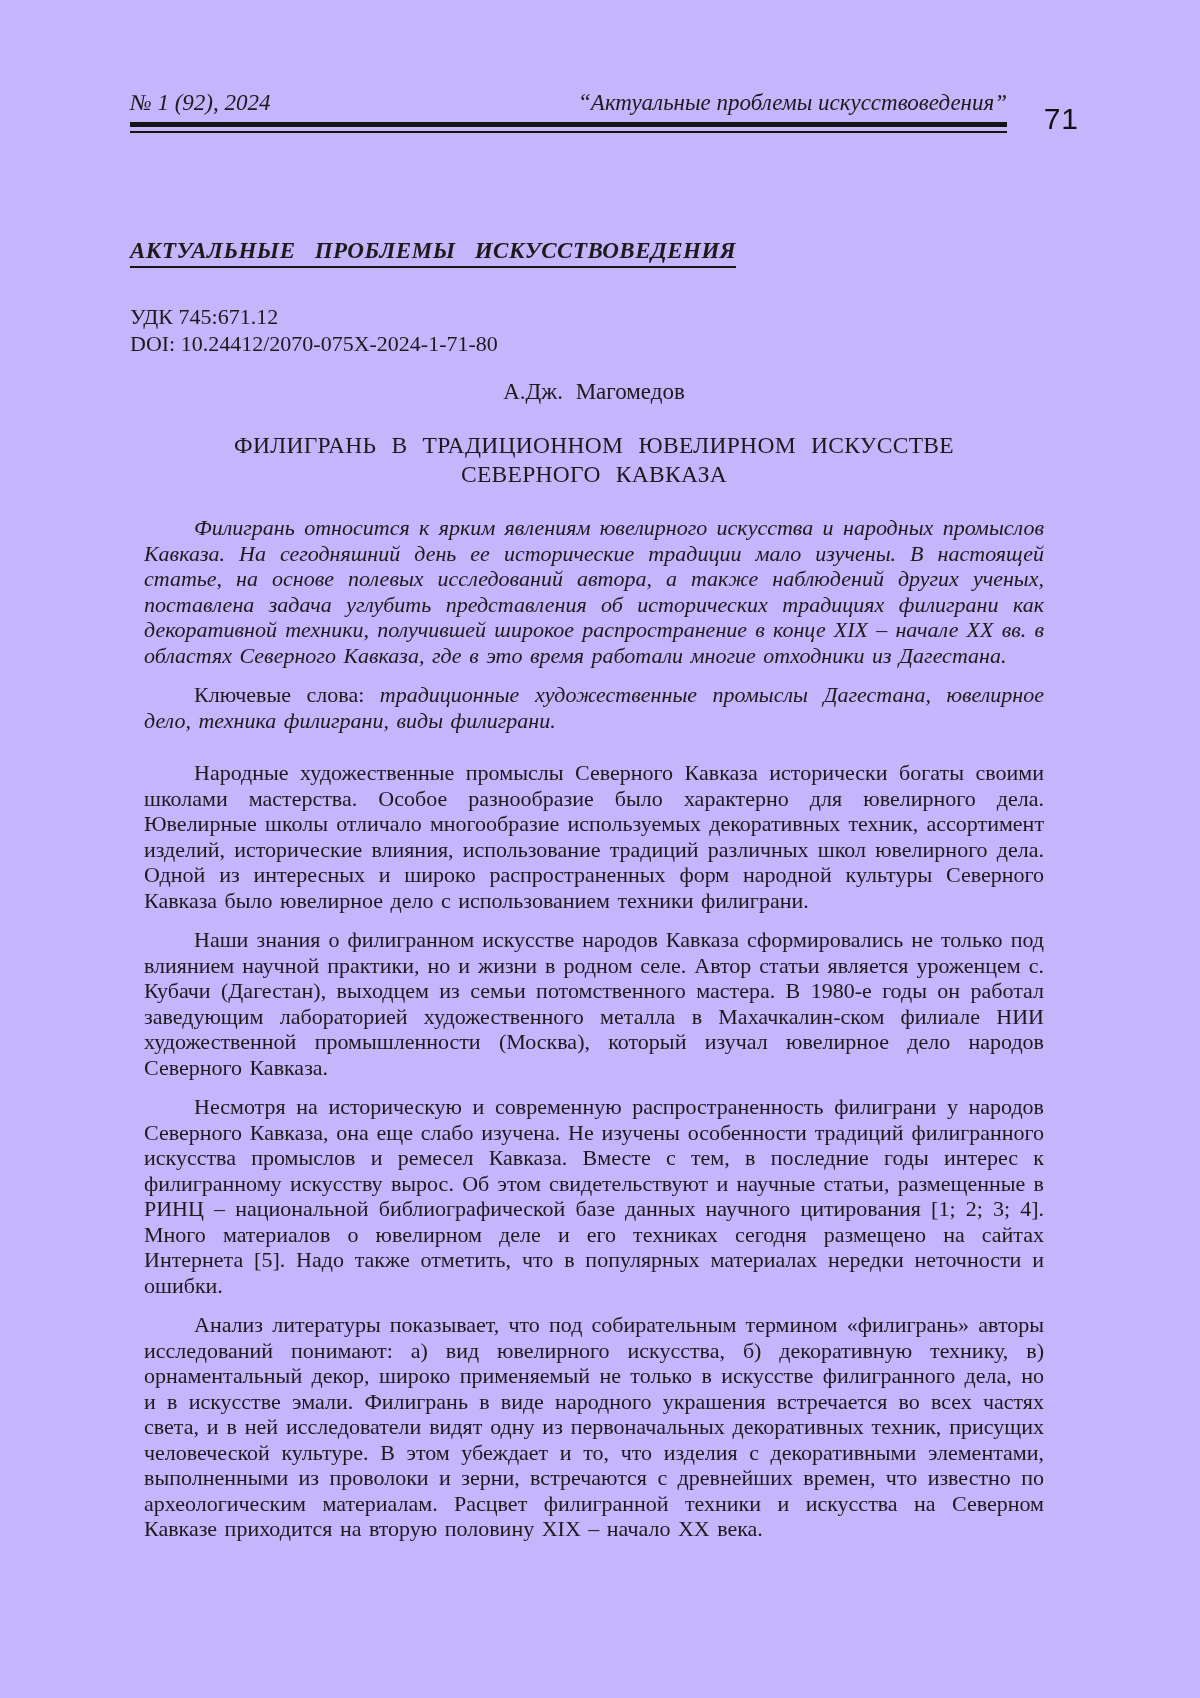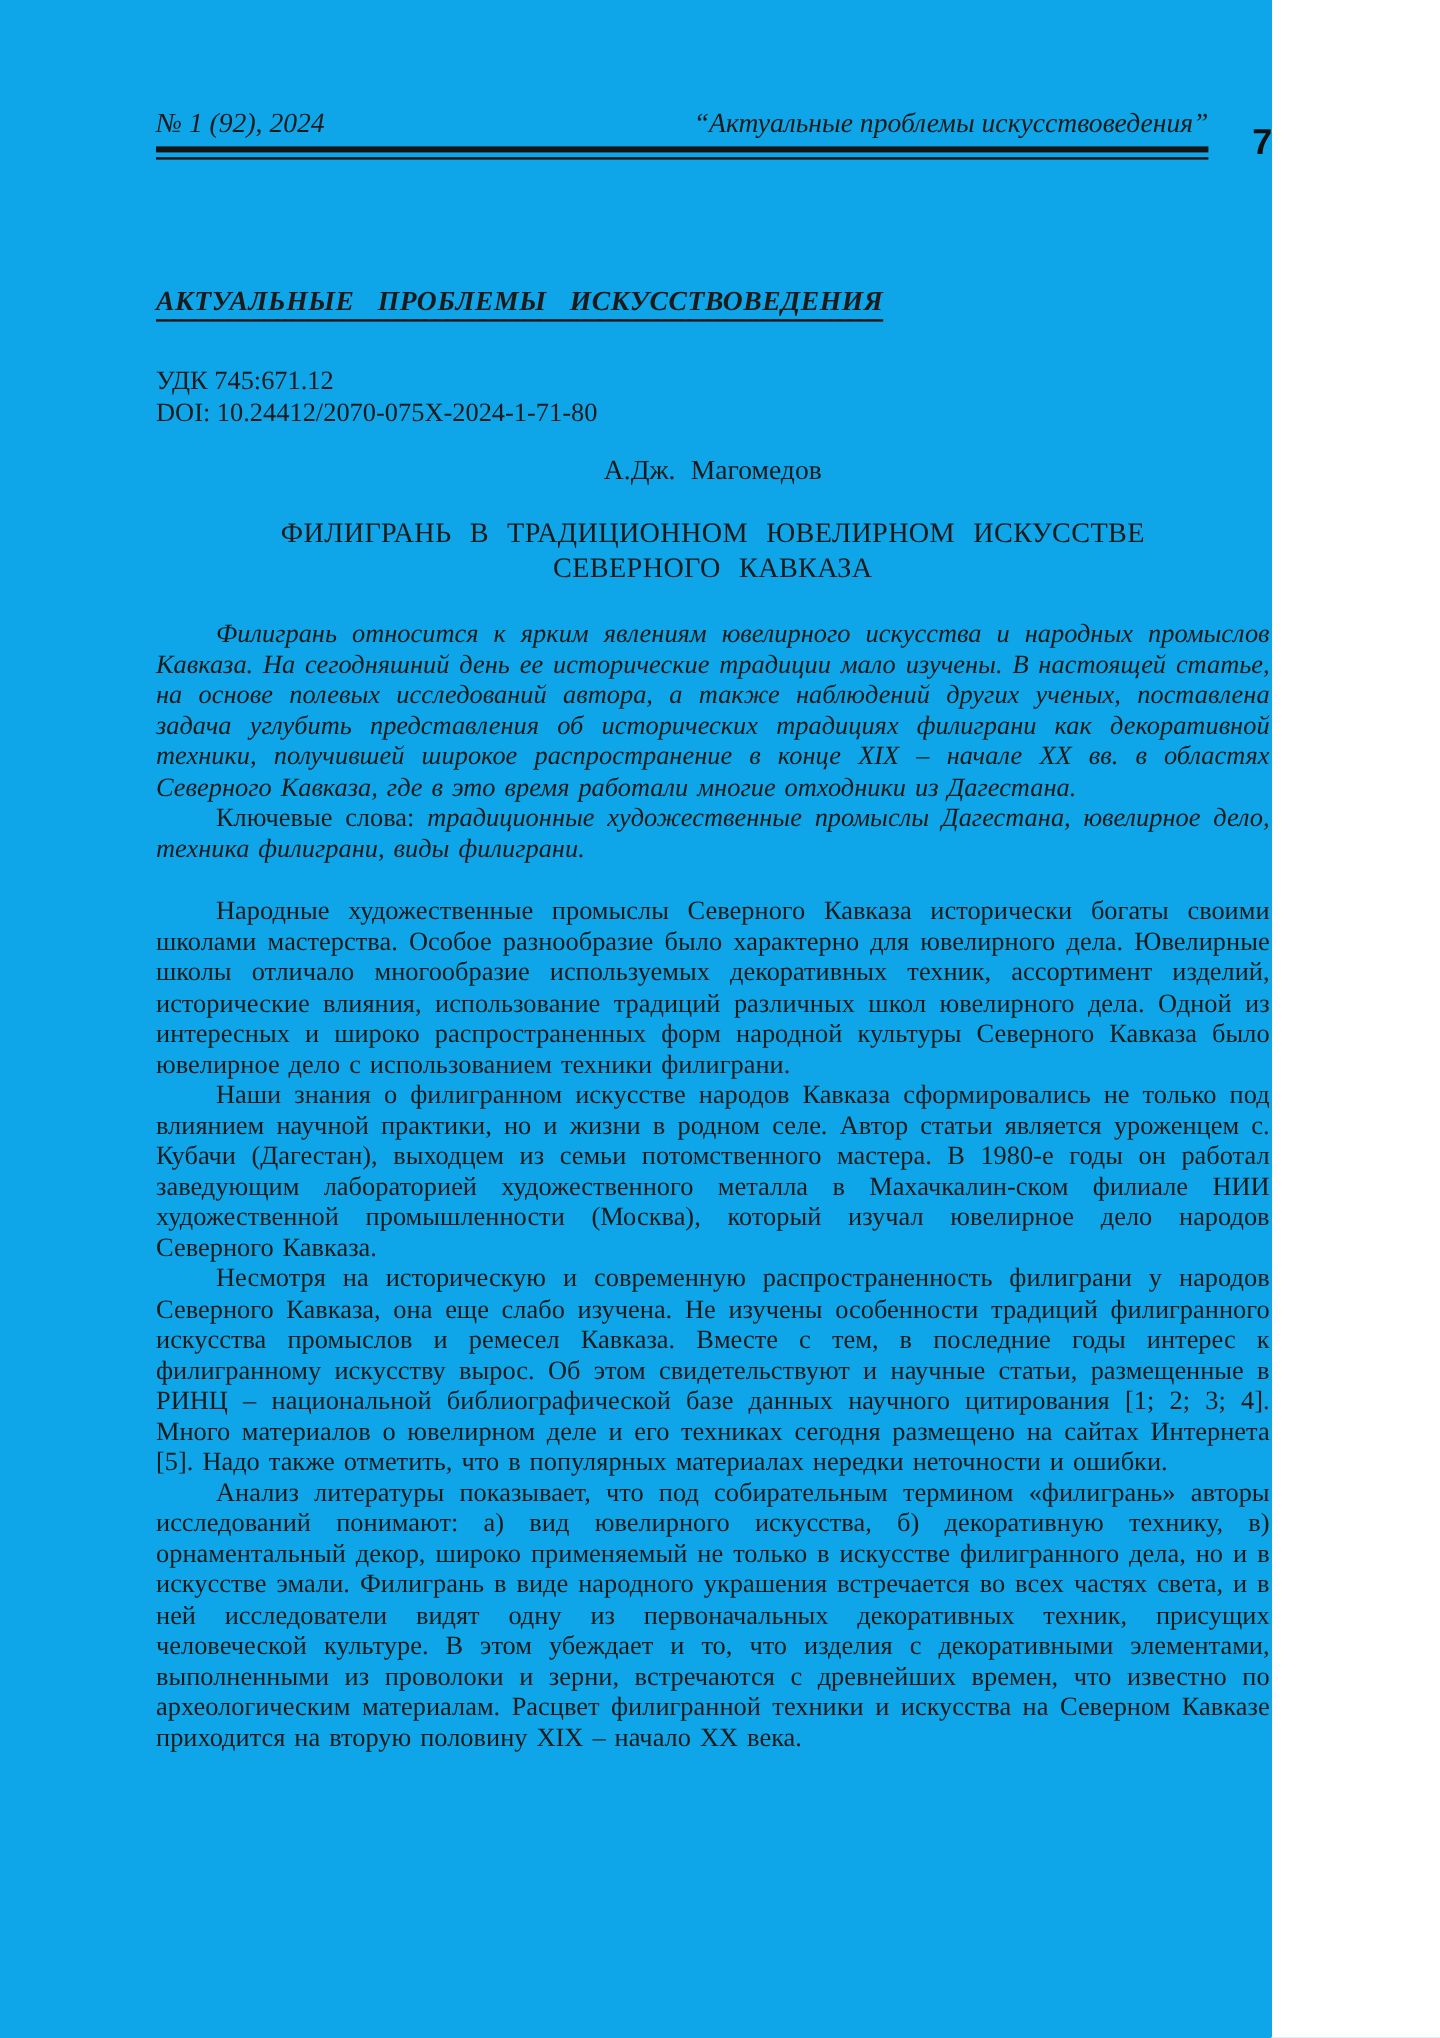--- a/index.html
+++ b/index.html
@@ -1,19 +1,19 @@
 <!DOCTYPE html>
 <html lang="ru"><head>
 <meta charset="utf-8">
 <style>
   html,body { margin:0; padding:0; background:#ffffff; }
   .page {
     position:relative;
-    width:1060px; height:1698px;
-    background:#0ea5e9;
+    width:1200px; height:1698px;
+    background:#c4b5fd;
     overflow:hidden;
     font-family:"Liberation Serif", serif;
     color:#1b1b1b;
   }
   
   .header {
     position:absolute; top:90px; left:130px; width:877px;
   }
   .header-row {
     display:flex; justify-content:space-between; align-items:baseline;
@@ -21,21 +21,21 @@
     padding-bottom:6px;
   }
   .header-rule {
     border-top:5px solid #141414;
     border-bottom:2px solid #141414;
     height:4px;
   }
   .page-number {
     position:absolute; right:-72px; top:12px;
     font-family:"Liberation Sans", sans-serif;
-    font-weight:bold; font-size:30px; letter-spacing:1px;
+    font-weight:normal; font-size:30px; letter-spacing:1px;
     color:#111;
   }
   
   .content {
     margin-left:130px; width:928px;
     padding-top:238px;
     font-size:22px; line-height:25.5px;
   }
   .section-heading { margin:0; }
   .section-heading span {
@@ -49,21 +49,21 @@
     margin-top:22px; text-align:center;
     font-weight:normal; font-size:23px; word-spacing:7px;
   }
   .article-title {
     margin-top:27px; text-align:center;
     font-weight:normal; font-size:23.5px; line-height:29px;
     word-spacing:9px; letter-spacing:0.3px;
   }
   .abstract-block { margin-top:26px; }
   .abstract-block p, .body-text p {
-    margin:0; text-indent:50px; text-align:justify;
+    margin:14px; text-indent:50px; text-align:justify;
     word-spacing:2px;
   }
   .abstract-text { font-style:italic; }
   .keywords-text { font-style:italic; }
   .body-text { margin-top:27px; }
 </style>
 </head>
 <body>
 
 <div class="page">

